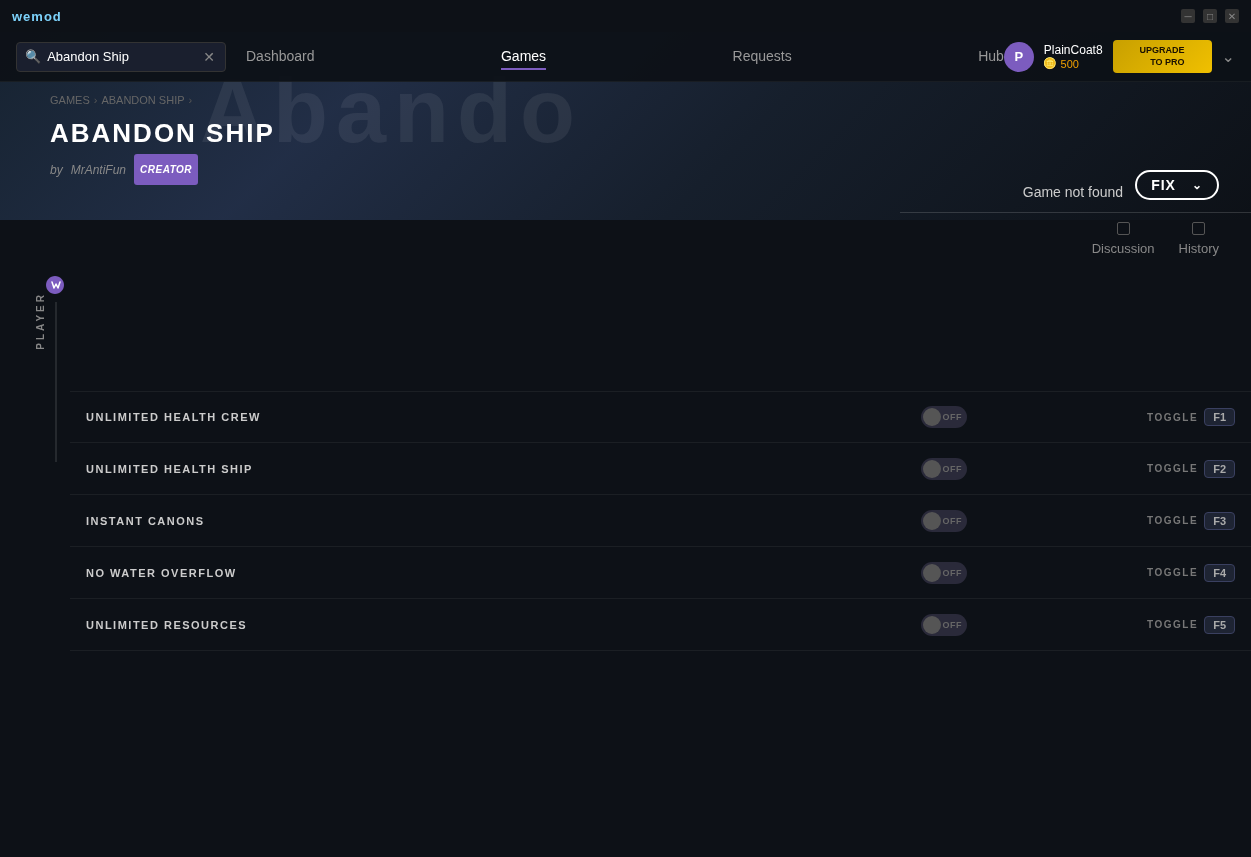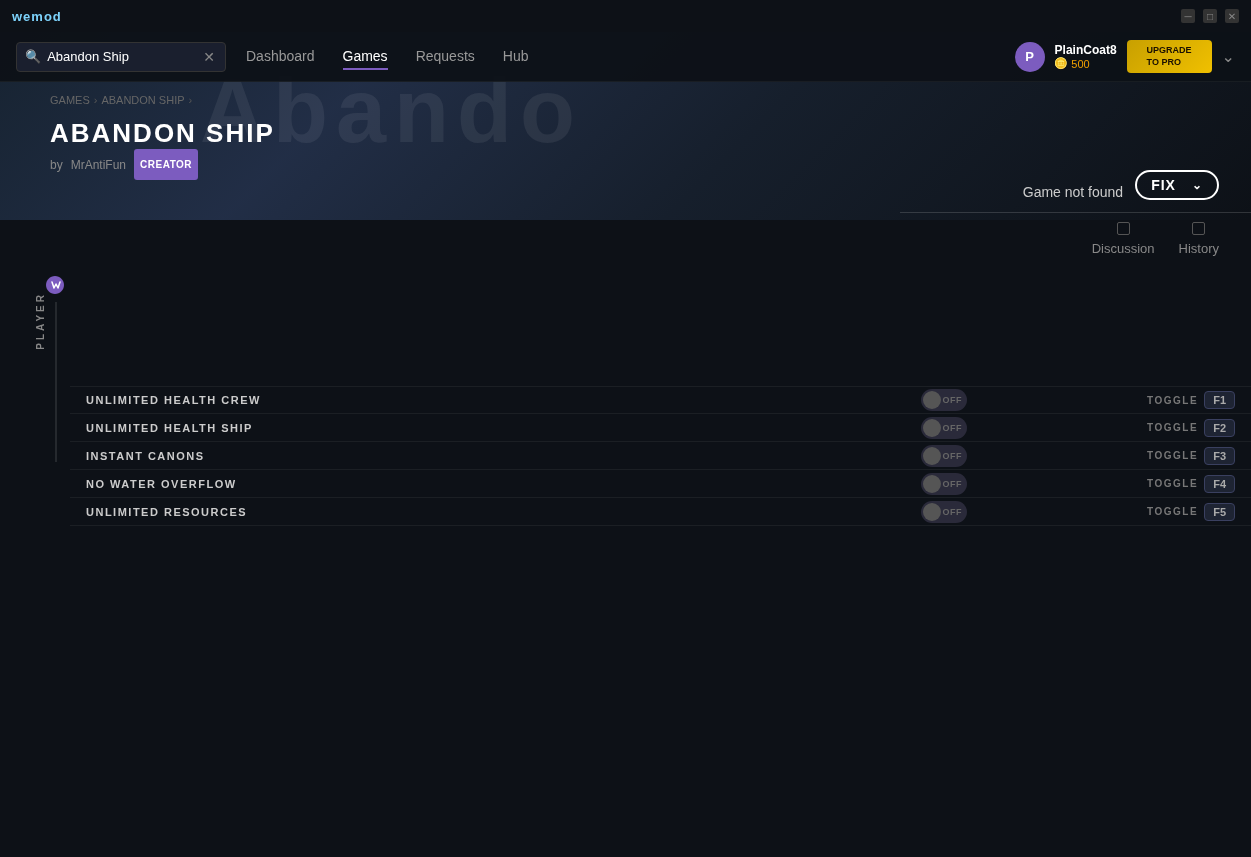--- a/index.html
+++ b/index.html
@@ -110,20 +110,21 @@
       color: #888;
       cursor: pointer;
       font-size: 14px;
       line-height: 1;
     }
     .nav-links {
       display: flex;
       align-items: center;
       gap: 28px;
       flex: 1;
+      justify-content: space-between;
     }
     .nav-link {
       font-size: 14px;
       color: #999;
       cursor: pointer;
       text-decoration: none;
       padding: 4px 0;
       border-bottom: 2px solid transparent;
     }
     .nav-link.active {
@@ -148,43 +149,43 @@
       color: #fff;
     }
     .user-info {
       display: flex;
       flex-direction: column;
       align-items: flex-start;
     }
     .username {
       font-size: 12px;
       color: #fff;
-      font-weight: 700;
+      font-weight: 400;
     }
     .coins {
       display: flex;
       align-items: center;
       gap: 3px;
       font-size: 11px;
       color: #f0a000;
     }
     .coin-icon {
       font-size: 11px;
     }
     .upgrade-btn {
       background: linear-gradient(135deg, #c8a000, #f0c000);
       color: #1a1000;
       font-size: 11px;
       font-weight: 800;
-      padding: 5px 20px;
+      padding: 5px 27px;
       border-radius: 4px;
       cursor: pointer;
       border: none;
       line-height: 1.3;
-      text-align: left;
+      text-align: right;
     }
     .upgrade-btn span {
       display: block;
       font-size: 9px;
       font-weight: 600;
     }
     .chevron-btn {
       color: #888;
       font-size: 16px;
       cursor: pointer;
@@ -227,22 +228,24 @@
       font-size: 26px;
       font-weight: 800;
       letter-spacing: 2px;
       color: #fff;
       text-transform: uppercase;
     }
     .game-by {
       display: flex;
       align-items: center;
       gap: 8px;
+      margin-top: 5px;
       font-size: 12px;
       color: #888;
+      font-style: italic;
     }
     .creator-badge {
       background: #7c5cbf;
       color: #fff;
       font-size: 10px;
       font-weight: 700;
       padding: 10px 6px;
       border-radius: 3px;
       letter-spacing: 0.5px;
     }
@@ -362,21 +365,21 @@
     .cheats-table {
       margin-top: 190px;
       margin-left: 70px;
       margin-right: 0;
       position: relative;
       z-index: 10;
     }
     .cheat-row {
       display: flex;
       align-items: center;
-      height: 28px;
+      height: 52px;
       border-bottom: 1px solid rgba(255,255,255,0.06);
       padding: 0 16px;
       justify-content: flex-end;
     }
     .cheat-row:first-child {
       border-top: 1px solid rgba(255,255,255,0.06);
     }
     .cheat-name {
       flex: 1;
       font-size: 11px;

